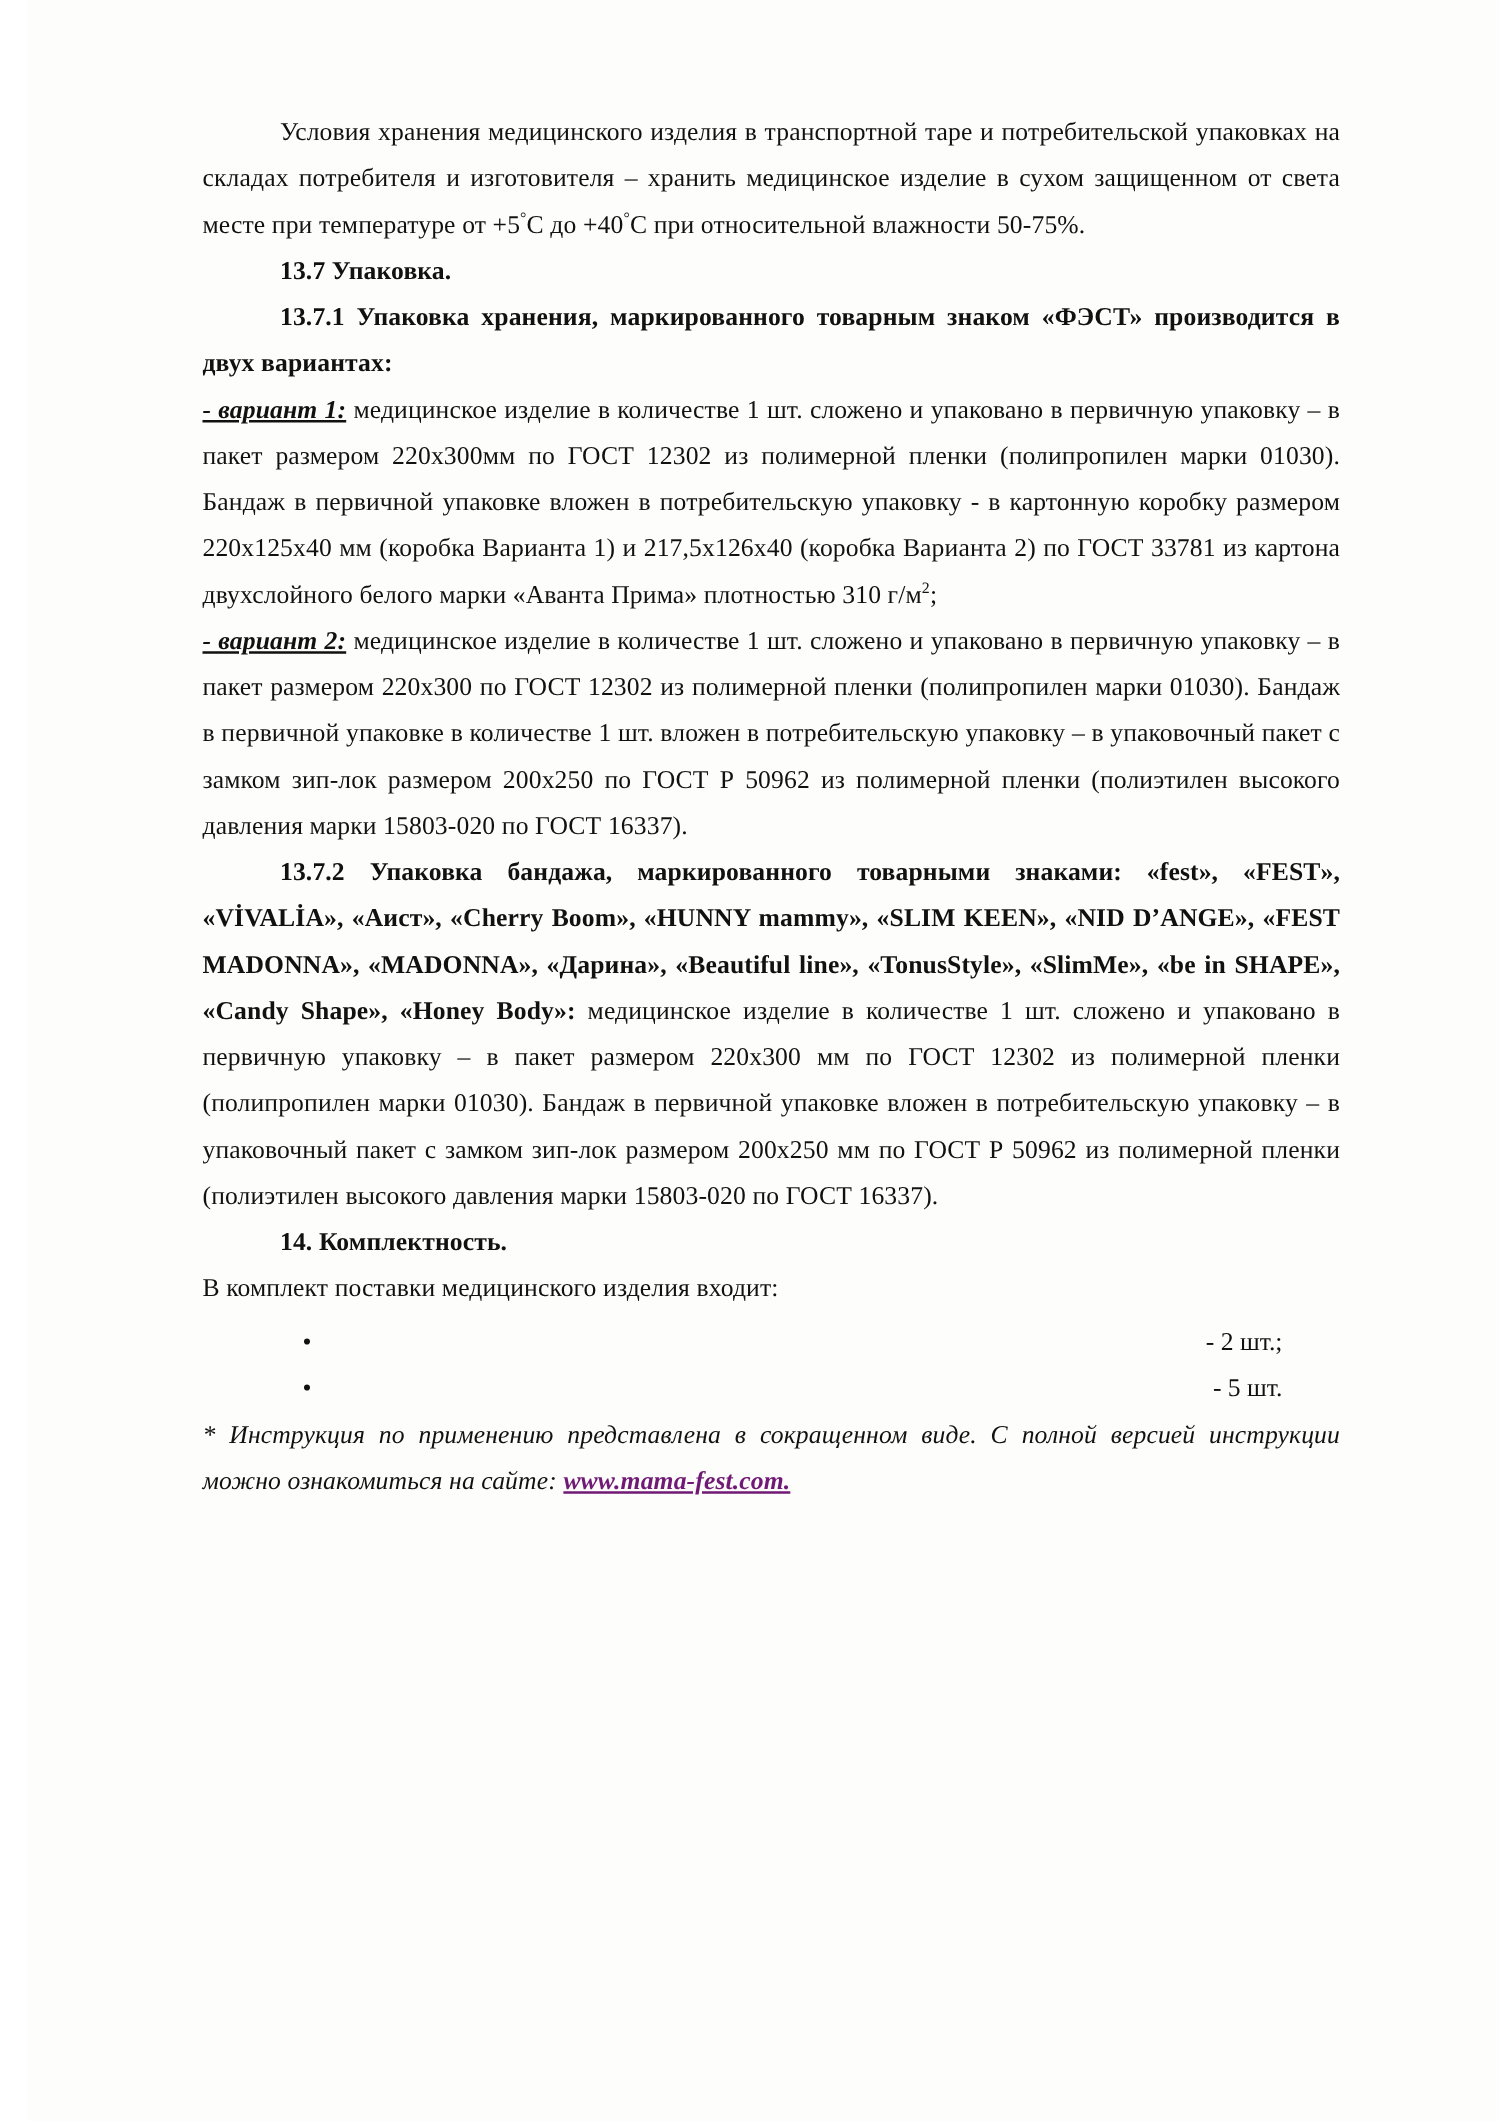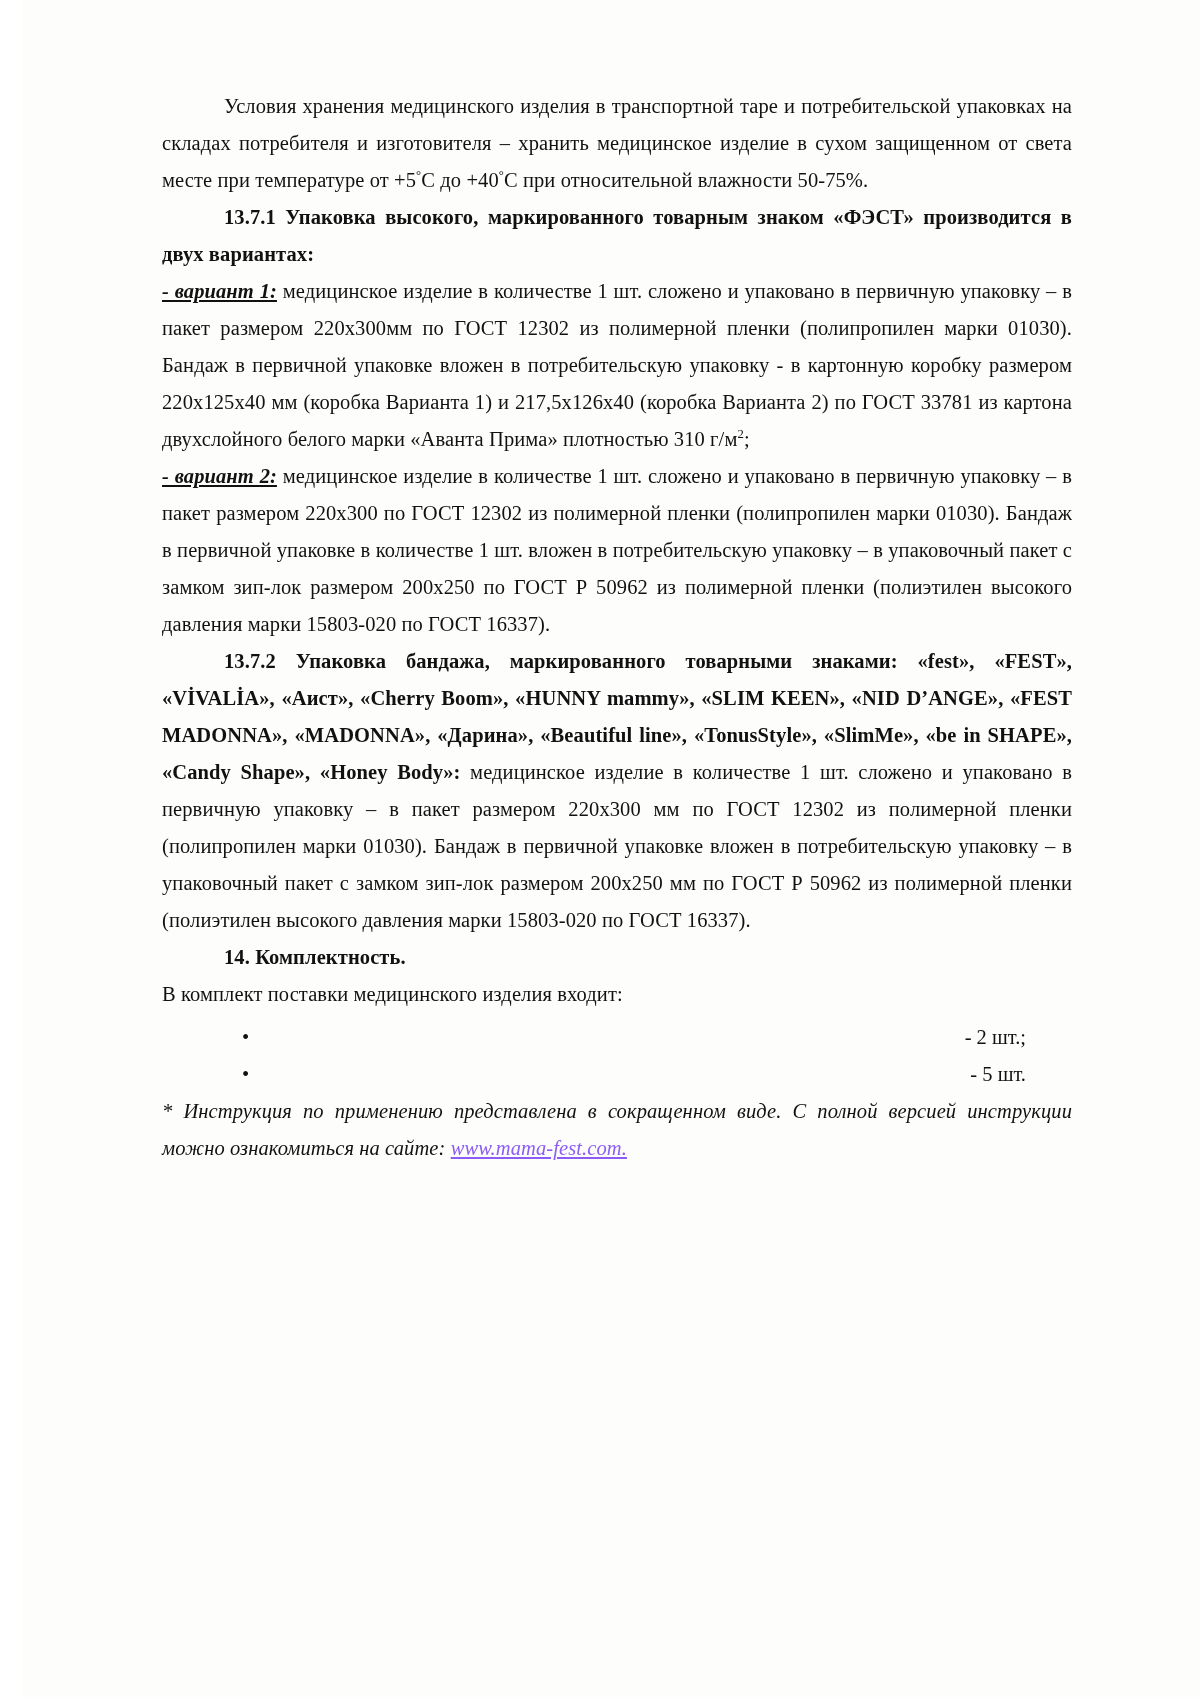--- a/index.html
+++ b/index.html
@@ -71,34 +71,36 @@
   }
   .footnote {
     font-style: italic;
     font-size: 20.5px;
     line-height: 37px;
     text-align: justify;
   }
   .link {
     font-style: italic;
     text-decoration: underline;
-    color: #8b5cf6;
+    color: #701a75;
+    font-weight: bold;
   }
   .tight { text-align: justify; }
 </style>
 </head>
 <body>
 
 <div class="page">
   <div class="content">
 
     <p class="indent"><span>Условия  хранения   медицинского  изделия  в  транспортной  таре  и  потребительской упаковках на складах потребителя и изготовителя – хранить медицинское изделие в сухом защищенном от света месте при температуре от +5</span><sup>°</sup><span>С до +40</span><sup>°</sup><span>С при относительной влажности 50-75%.</span></p>
 
+    <p class="indent bold">13.7 Упаковка.</p>
 
-    <p class="indent bold">13.7.1   Упаковка   высокого,   маркированного   товарным   знаком   «ФЭСТ» производится в двух вариантах:</p>
+    <p class="indent bold">13.7.1   Упаковка   хранения,   маркированного   товарным   знаком   «ФЭСТ» производится в двух вариантах:</p>
 
     <p class="tight"><span class="bi-u">- вариант 1:</span><span> медицинское изделие в количестве 1 шт. сложено и упаковано в первичную упаковку  –  в  пакет  размером  220х300мм  по   ГОСТ  12302  из  полимерной  пленки (полипропилен марки 01030).  Бандаж в первичной упаковке вложен в потребительскую упаковку - в  картонную коробку размером 220х125х40  мм  (коробка Варианта 1)  и 217,5х126х40 (коробка Варианта 2) по ГОСТ 33781 из картона двухслойного белого марки «Аванта Прима» плотностью 310 г/м</span><sup>2</sup><span>;</span></p>
 
     <p class="tight"><span class="bi-u">- вариант  2:</span><span> медицинское изделие в количестве 1 шт. сложено и упаковано в первичную упаковку   –   в    пакет  размером  220х300  по   ГОСТ  12302  из  полимерной  пленки (полипропилен марки 01030).  Бандаж в первичной упаковке в количестве 1 шт.  вложен в потребительскую упаковку –  в   упаковочный пакет  с замком зип-лок размером 200х250 по ГОСТ Р 50962 из полимерной пленки  (полиэтилен высокого давления марки 15803-020  по ГОСТ 16337).</span></p>
 
 
     <p class="indent tight"><span class="bold">13.7.2  Упаковка бандажа, маркированного товарными знаками: «fest», «FEST», «VİVALİA»,  «Аист»,  «Cherry  Boom»,  «HUNNY  mammy»,  «SLIM  KEEN»,  «NID D’ANGE», «FEST MADONNA», «MADONNA», «Дарина», «Beautiful line», «TonusStyle», «SlimMe»,  «be in SHAPE»,  «Candy Shape»,  «Honey Body»:</span><span> медицинское  изделие  в количестве 1 шт. сложено и упаковано в первичную  упаковку  –  в пакет размером 220х300 мм  по   ГОСТ  12302  из  полимерной  пленки   (полипропилен  марки  01030).     Бандаж  в первичной упаковке вложен  в потребительскую упаковку – в   упаковочный пакет  с замком зип-лок  размером  200х250  мм  по ГОСТ Р  50962  из полимерной пленки (полиэтилен высокого давления марки 15803-020  по ГОСТ 16337).</span></p>
 
     <p class="indent bold">14. Комплектность.</p>
 

